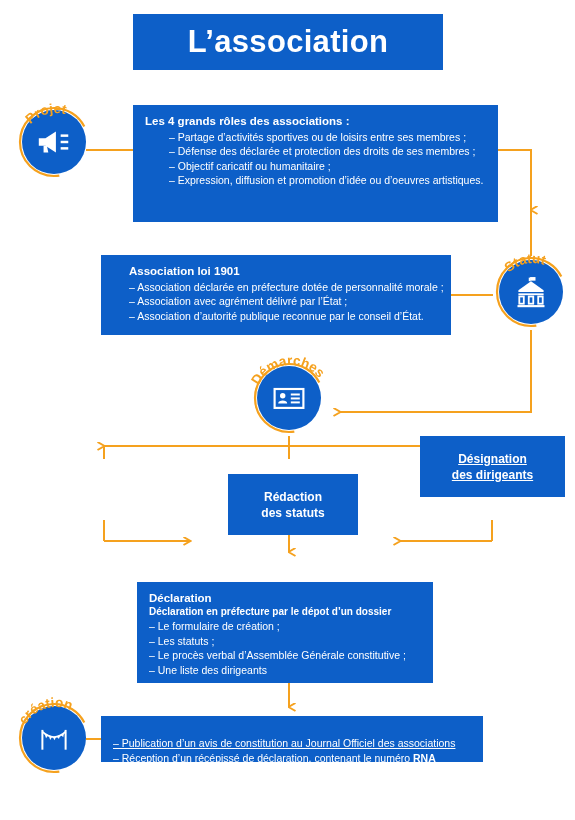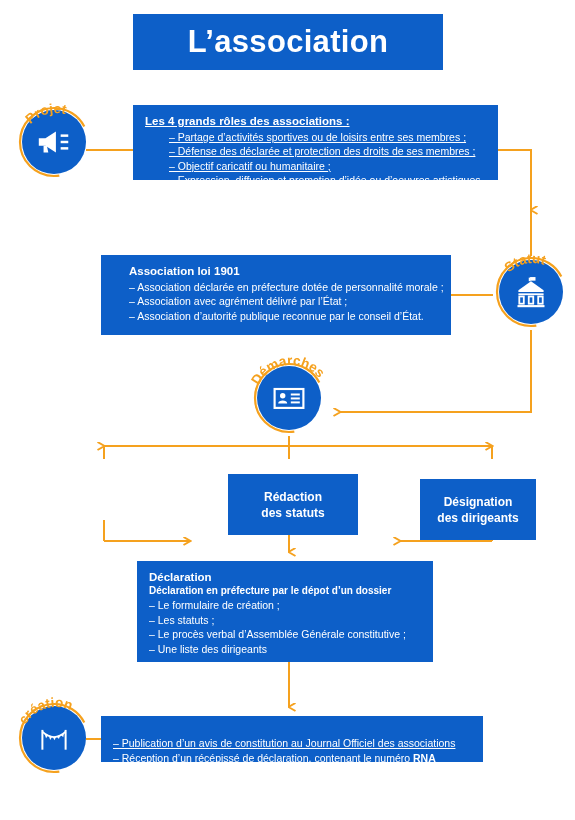--- a/index.html
+++ b/index.html
@@ -16,36 +16,36 @@
   .title-bar{position:absolute;left:133px;top:14px;width:310px;height:56px;
              background:#0D5FC8;display:flex;align-items:center;justify-content:center;}
   .title-bar span{color:#ffffff;font-size:31px;font-weight:bold;letter-spacing:.3px;}
 
   
   .box{position:absolute;background:#0D5FC8;color:#ffffff;box-sizing:border-box;}
   .box .hd{font-weight:bold;display:block;}
   .box ul{list-style:none;margin:0;padding:0;}
   .box li{display:block;white-space:nowrap;}
 
-  #box-roles{left:133px;top:105px;width:365px;height:75px;padding:10px 12px;text-decoration:underline;}
+  #box-roles{left:133px;top:105px;width:365px;height:117px;padding:10px 12px;}
   #box-roles .hd{font-size:11.5px;margin-bottom:3px;}
   #box-roles li{font-size:10.5px;line-height:14.4px;margin-left:24px;}
 
   #box-loi{left:101px;top:255px;width:350px;height:80px;padding:10px 28px;}
   #box-loi .hd{font-size:11.5px;margin-bottom:3px;}
   #box-loi li{font-size:10.5px;line-height:14.4px;}
 
   .pillbox{position:absolute;background:#0D5FC8;color:#fff;display:flex;
            align-items:center;justify-content:center;text-align:center;
            font-size:12px;font-weight:bold;line-height:16px;box-sizing:border-box;padding:6px;}
   #box-nom{left:32px;top:459px;width:145px;height:61px;}
   #box-red{left:228px;top:459px;width:130px;height:61px;margin-top:15px;}
-  #box-des{left:420px;top:479px;width:116px;height:61px;}
-
-  #box-decl{left:137px;top:561px;width:296px;height:101px;padding:10px 12px;}
+  #box-des{left:420px;top:436px;width:145px;height:61px;text-decoration:underline;}
+
+  #box-decl{left:137px;top:582px;width:296px;height:101px;padding:10px 12px;}
   #box-decl .hd{font-size:11.5px;}
   #box-decl .sub{font-size:10px;font-weight:bold;display:block;line-height:15px;}
   #box-decl li{font-size:10.5px;line-height:14.6px;}
 
   #box-final{left:101px;top:716px;width:382px;height:46px;padding:20px 12px;text-decoration:underline;}
   #box-final li{font-size:10.5px;line-height:15px;}
   #box-final b{font-weight:bold;}
 
   
   .step{position:absolute;width:76px;height:76px;}

